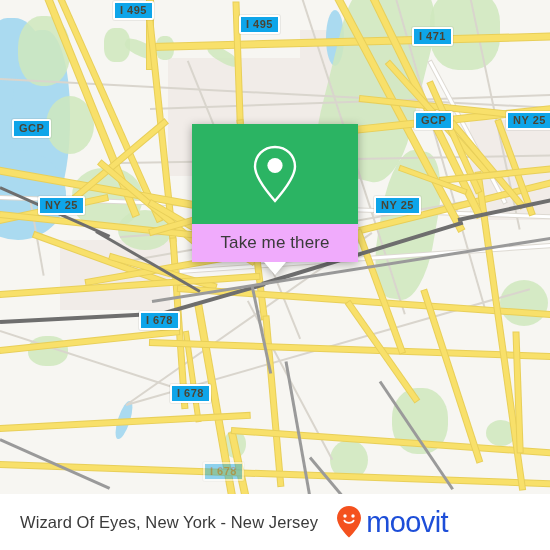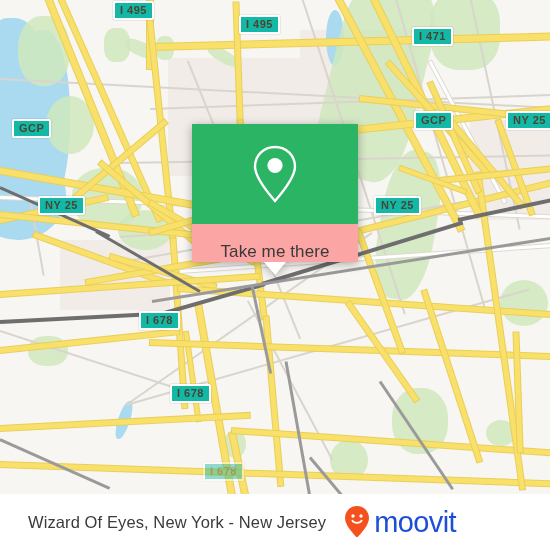--- a/index.html
+++ b/index.html
@@ -12,42 +12,42 @@
   .park{position:absolute;background:#cfe8bd;opacity:.85;}
   .resid{position:absolute;background:#efe8e4;opacity:.75;}
   .rd{position:absolute;transform-origin:0 50%;}
   .mj{background:#f8e06a;box-shadow:0 0 0 1px #e8cf59;}
   .mn{background:#ffffff;box-shadow:0 0 0 1px #ddd9d2;}
   .rail{position:absolute;transform-origin:0 50%;background:#6e6e6e;}
   .rail2{position:absolute;transform-origin:0 50%;background:#9a9a9a;}
   .thin{position:absolute;transform-origin:0 50%;background:#d9d5cd;}
 
   
-  .shield{position:absolute;background:#14b8a6;border:2px solid #fff;border-radius:2px;
+  .shield{position:absolute;background:#0ea5e9;border:2px solid #fff;border-radius:2px;
           color:#4a4433;font-size:11px;font-weight:bold;letter-spacing:.5px;
           padding:1px 5px 2px 5px;line-height:12px;white-space:nowrap;
           box-shadow:0 0 0 1px rgba(0,0,0,.06);}
   .shield.faded{opacity:.45;}
 
   
   #attrib{position:absolute;left:9px;top:473px;font-size:11.5px;color:#3c3c3c;
           letter-spacing:.1px;z-index:30;}
 
   
   #callout{position:absolute;left:192px;top:124px;width:166px;z-index:40;
            filter:drop-shadow(0 2px 5px rgba(0,0,0,.32));}
   #callout-head{height:100px;background:#2bb463;display:flex;align-items:center;justify-content:center;}
-  #callout-foot{height:38px;background:#fca5a5;display:flex;align-items:flex-end;justify-content:center;}
+  #callout-foot{height:38px;background:#f0abfc;display:flex;align-items:center;justify-content:center;}
   #callout-label{font-size:17px;color:#3a3a3a;letter-spacing:.1px;}
   #callout-tail{position:absolute;left:50%;margin-left:-11px;top:138px;width:0;height:0;
                 border-left:11px solid transparent;border-right:11px solid transparent;
                 border-top:13px solid #fff;}
 
   
-  #footer{position:absolute;left:8px;top:494px;width:466px;height:56px;
+  #footer{position:absolute;left:0;top:494px;width:466px;height:56px;
           background:rgba(255,255,255,.93);z-index:50;
           display:flex;align-items:center;justify-content:space-between;
           padding:0 18px 0 20px;box-sizing:border-box;}
   #footer-title{font-size:16.5px;color:#3b3b3b;letter-spacing:.1px;white-space:nowrap;}
   #brand{display:flex;align-items:center;gap:4px;}
   #brand-word{font-size:29px;color:#1d4ed8;letter-spacing:-.6px;line-height:29px;font-weight:500;}
 </style>
 </head>
 <body>
 

